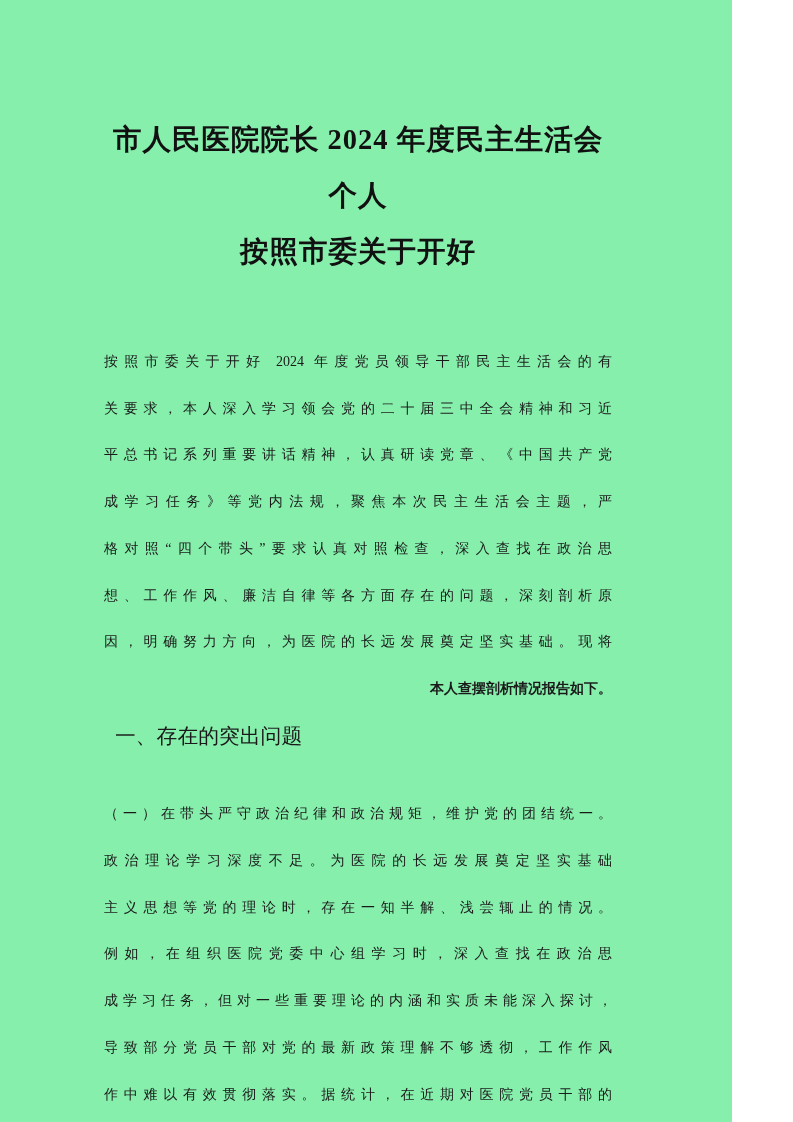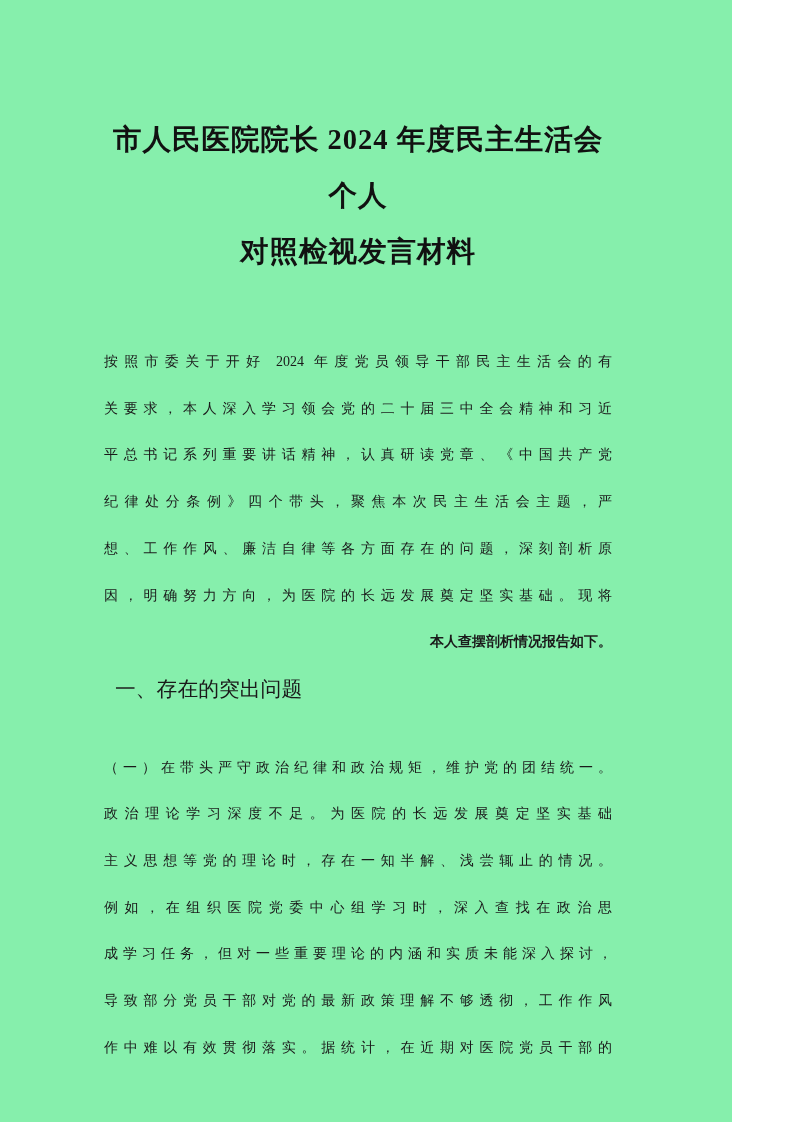--- a/index.html
+++ b/index.html
@@ -48,28 +48,29 @@
     font-weight: 400;
   }
 </style>
 </head>
 <body>
 
 <div class="page">
 
   <div class="doc-title">
     <div class="title-line">市人民医院院长 2024 年度民主生活会个人</div>
-    <div class="title-line">对照检视发言材料</div>
+    <div class="title-line">按照市委关于开好</div>
   </div>
 
   <div class="para para-opening">
     <div class="line fill">按照市委关于开好 2024 年度党员领导干部民主生活会的有</div>
     <div class="line fill">关要求，本人深入学习领会党的二十届三中全会精神和习近</div>
     <div class="line fill">平总书记系列重要讲话精神，认真研读党章、《中国共产党</div>
-    <div class="line fill">纪律处分条例》四个带头，聚焦本次民主生活会主题，严</div>
+    <div class="line fill">成学习任务》等党内法规，聚焦本次民主生活会主题，严</div>
+    <div class="line fill">格对照“四个带头”要求认真对照检查，深入查找在政治思</div>
     <div class="line fill">想、工作作风、廉洁自律等各方面存在的问题，深刻剖析原</div>
     <div class="line fill">因，明确努力方向，为医院的长远发展奠定坚实基础。现将</div>
     <div class="line last">本人查摆剖析情况报告如下。</div>
   </div>
 
   <div class="section-heading">一、存在的突出问题</div>
 
   <div class="para para-issue">
     <div class="line fill">（一）在带头严守政治纪律和政治规矩，维护党的团结统一。</div>
     <div class="line fill">政治理论学习深度不足。为医院的长远发展奠定坚实基础</div>

